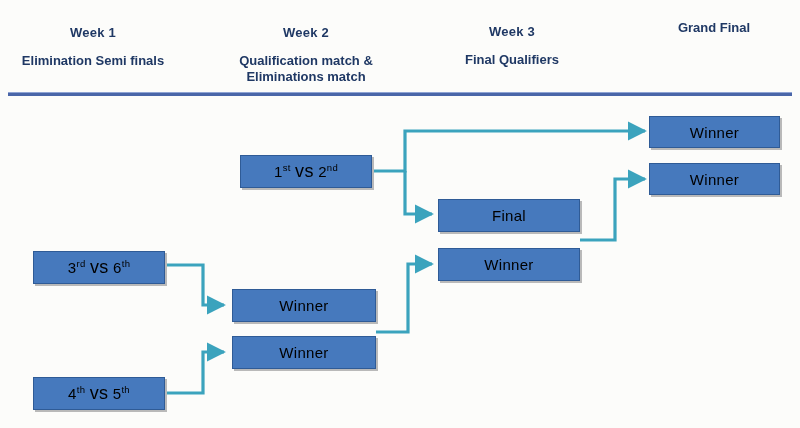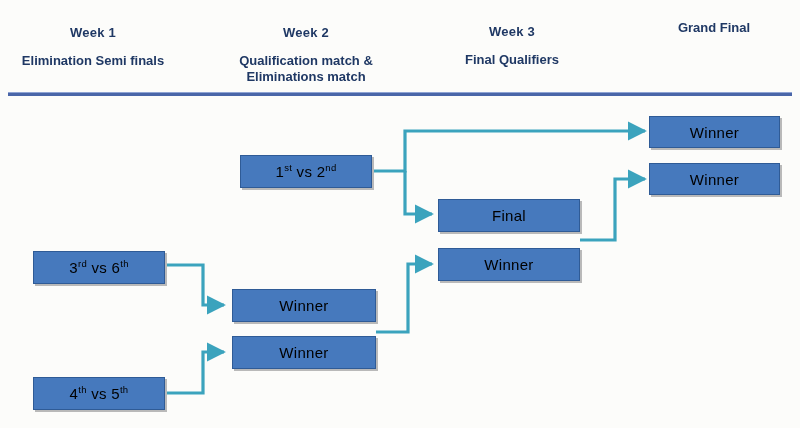--- a/index.html
+++ b/index.html
@@ -83,21 +83,21 @@
     z-index: 1;
     white-space: nowrap;
   }
   .node sup {
     font-size: 9.5px;
     vertical-align: super;
     line-height: 0;
     margin-top: 34px;
   }
   .node .vs {
-    font-size: 15px;
+    font-size: 18px;
   }
 
   
   #wires {
     position: absolute;
     left: 0;
     top: 0;
     width: 800px;
     height: 428px;
     pointer-events: none;

